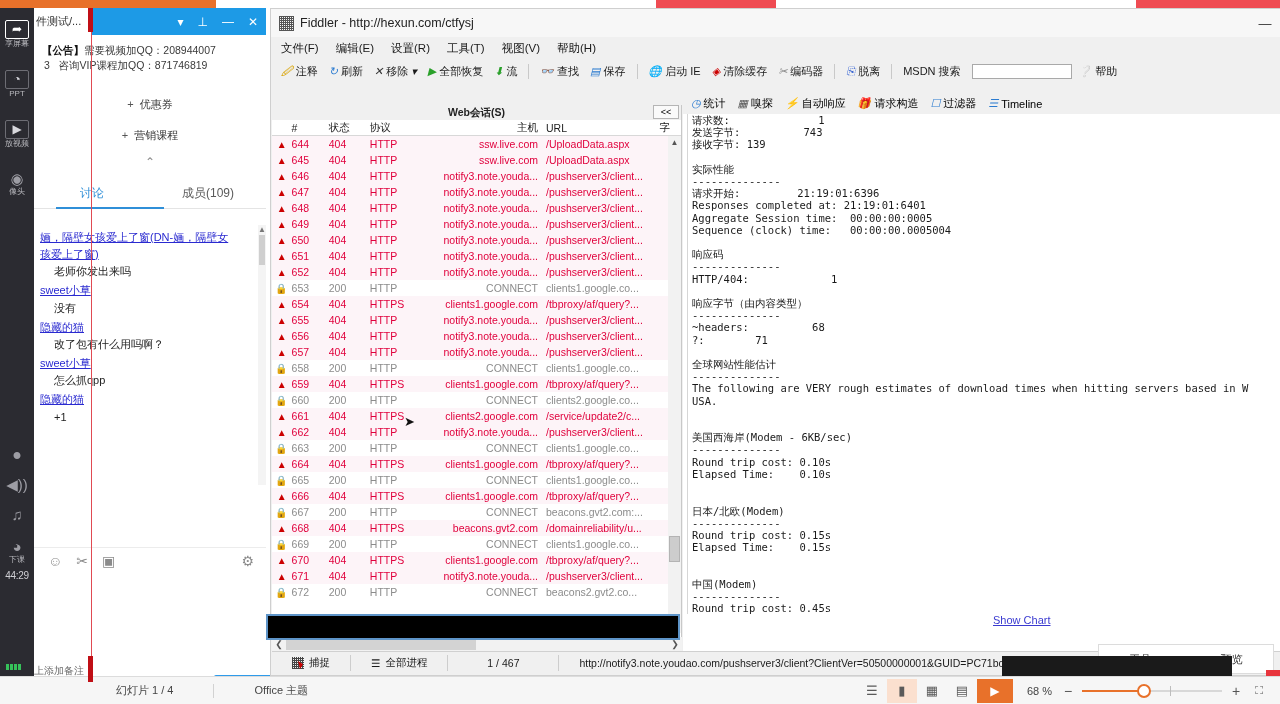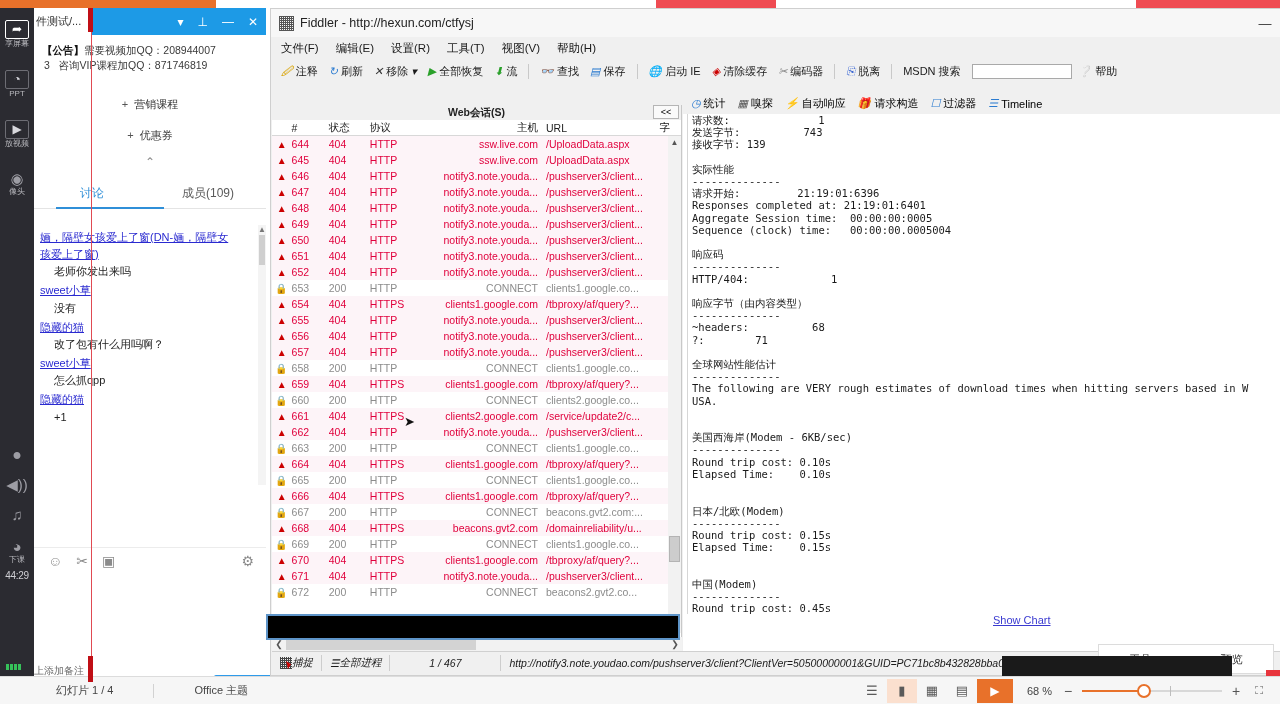--- a/index.html
+++ b/index.html
@@ -45,21 +45,21 @@
   .guide-red-b { position:absolute; left:88px; top:656px; width:5px; height:26px; background:#c00f16; z-index:61; }
 
   .slide-white { position:absolute; left:34px; top:8px; width:1246px; height:668px; background:#ffffff; }
 
   
   .ppt-status {
     position:absolute; left:0; bottom:0; width:1280px; height:28px;
     background:#f6f6f6; border-top:1px solid #dcdcdc;
     display:flex; align-items:center; font-size:11px; color:#444;
   }
-  .ppt-status .slide-no { margin-left:56px; }
+  .ppt-status .slide-no { margin-left:116px; }
   .ppt-status .sep { width:1px; height:14px; background:#d2d2d2; margin:0 40px; }
   .ppt-status .theme { }
   .ppt-status .right { margin-left:auto; display:flex; align-items:center; gap:0; padding-right:6px; }
   .vbtn { width:30px; height:24px; display:flex; align-items:center; justify-content:center; color:#5a5a5a; font-size:13px; }
   .vbtn.sel { background:#fbe0cf; }
   .vbtn.play { background:#e8712a; color:#fff; width:36px; font-size:12px; }
   .zoomlab { font-size:11px; color:#444; margin:0 8px 0 14px; }
   .zoom-slider { position:relative; width:140px; height:14px; margin:0 6px; }
   .zoom-slider .track { position:absolute; left:0; top:6px; width:140px; height:2px; background:#e8712a; }
   .zoom-slider .track2 { position:absolute; left:62px; top:6px; width:78px; height:2px; background:#d8d8d8; }
@@ -190,21 +190,21 @@
   }
   .show-chart { position:absolute; left:310px; top:521px; font-size:11px; color:#3a3ad0; text-decoration:underline; font-family:"Liberation Sans",sans-serif; }
 
   
   .black-strip { position:absolute; left:266px; top:614px; width:414px; height:26px; background:#000000; border:2px solid #5e94c8; }
   .fid-status {
     position:absolute; left:1px; bottom:1px; width:1011px; height:23px;
     background:#f0f0f0; border-top:1px solid #d0d0d0;
     display:flex; align-items:center; font-size:10.5px; color:#1a1a1a;
   }
-  .fid-status .cell { display:flex; align-items:center; padding:0 8px; height:23px;font-style:italic; }
+  .fid-status .cell { display:flex; align-items:center; gap:5px; padding:0 20px; height:23px; }
   .fid-status .vs { width:1px; height:16px; background:#cdcdcd; }
   .fid-status .cap-ico { width:12px; height:12px; background:
      repeating-linear-gradient(0deg,#444 0 1px, transparent 1px 2px),
      repeating-linear-gradient(90deg,#444 0 1px, transparent 1px 2px); position:relative; }
   .fid-status .cap-ico:after { content:""; position:absolute; left:6px; top:4px; width:5px; height:8px; background:#cc0000; clip-path:polygon(0 0,100% 40%,40% 100%); }
   .fid-status .urlcell { flex:1; overflow:hidden; white-space:nowrap; }
 
   
   .tools-pop {
     position:absolute; right:6px; bottom:30px; width:176px; height:30px;
@@ -282,22 +282,22 @@
     <span>✕</span>
   </div>
 
   <div class="qq-body">
     <div class="qq-notice">
       <div><b>【公告】</b><span>需要视频加QQ：208944007</span></div>
       <div class="line2"><span style="padding-left:2px">3</span>&nbsp;&nbsp;&nbsp;<span>咨询VIP课程加QQ：871746819</span></div>
     </div>
 
     <div class="qq-coupons">
+      <div><span class="plus">+</span><span>优惠券</span></div>
       <div><span class="plus">+</span><span>营销课程</span></div>
-      <div><span class="plus">+</span><span>优惠券</span></div>
     </div>
     <div class="qq-caret">⌃</div>
 
     <div class="qq-tabs">
       <div class="t active">讨论</div>
       <div class="t">成员(109)</div>
       <div class="ul"></div>
     </div>
 
     <div class="qq-msgs">

